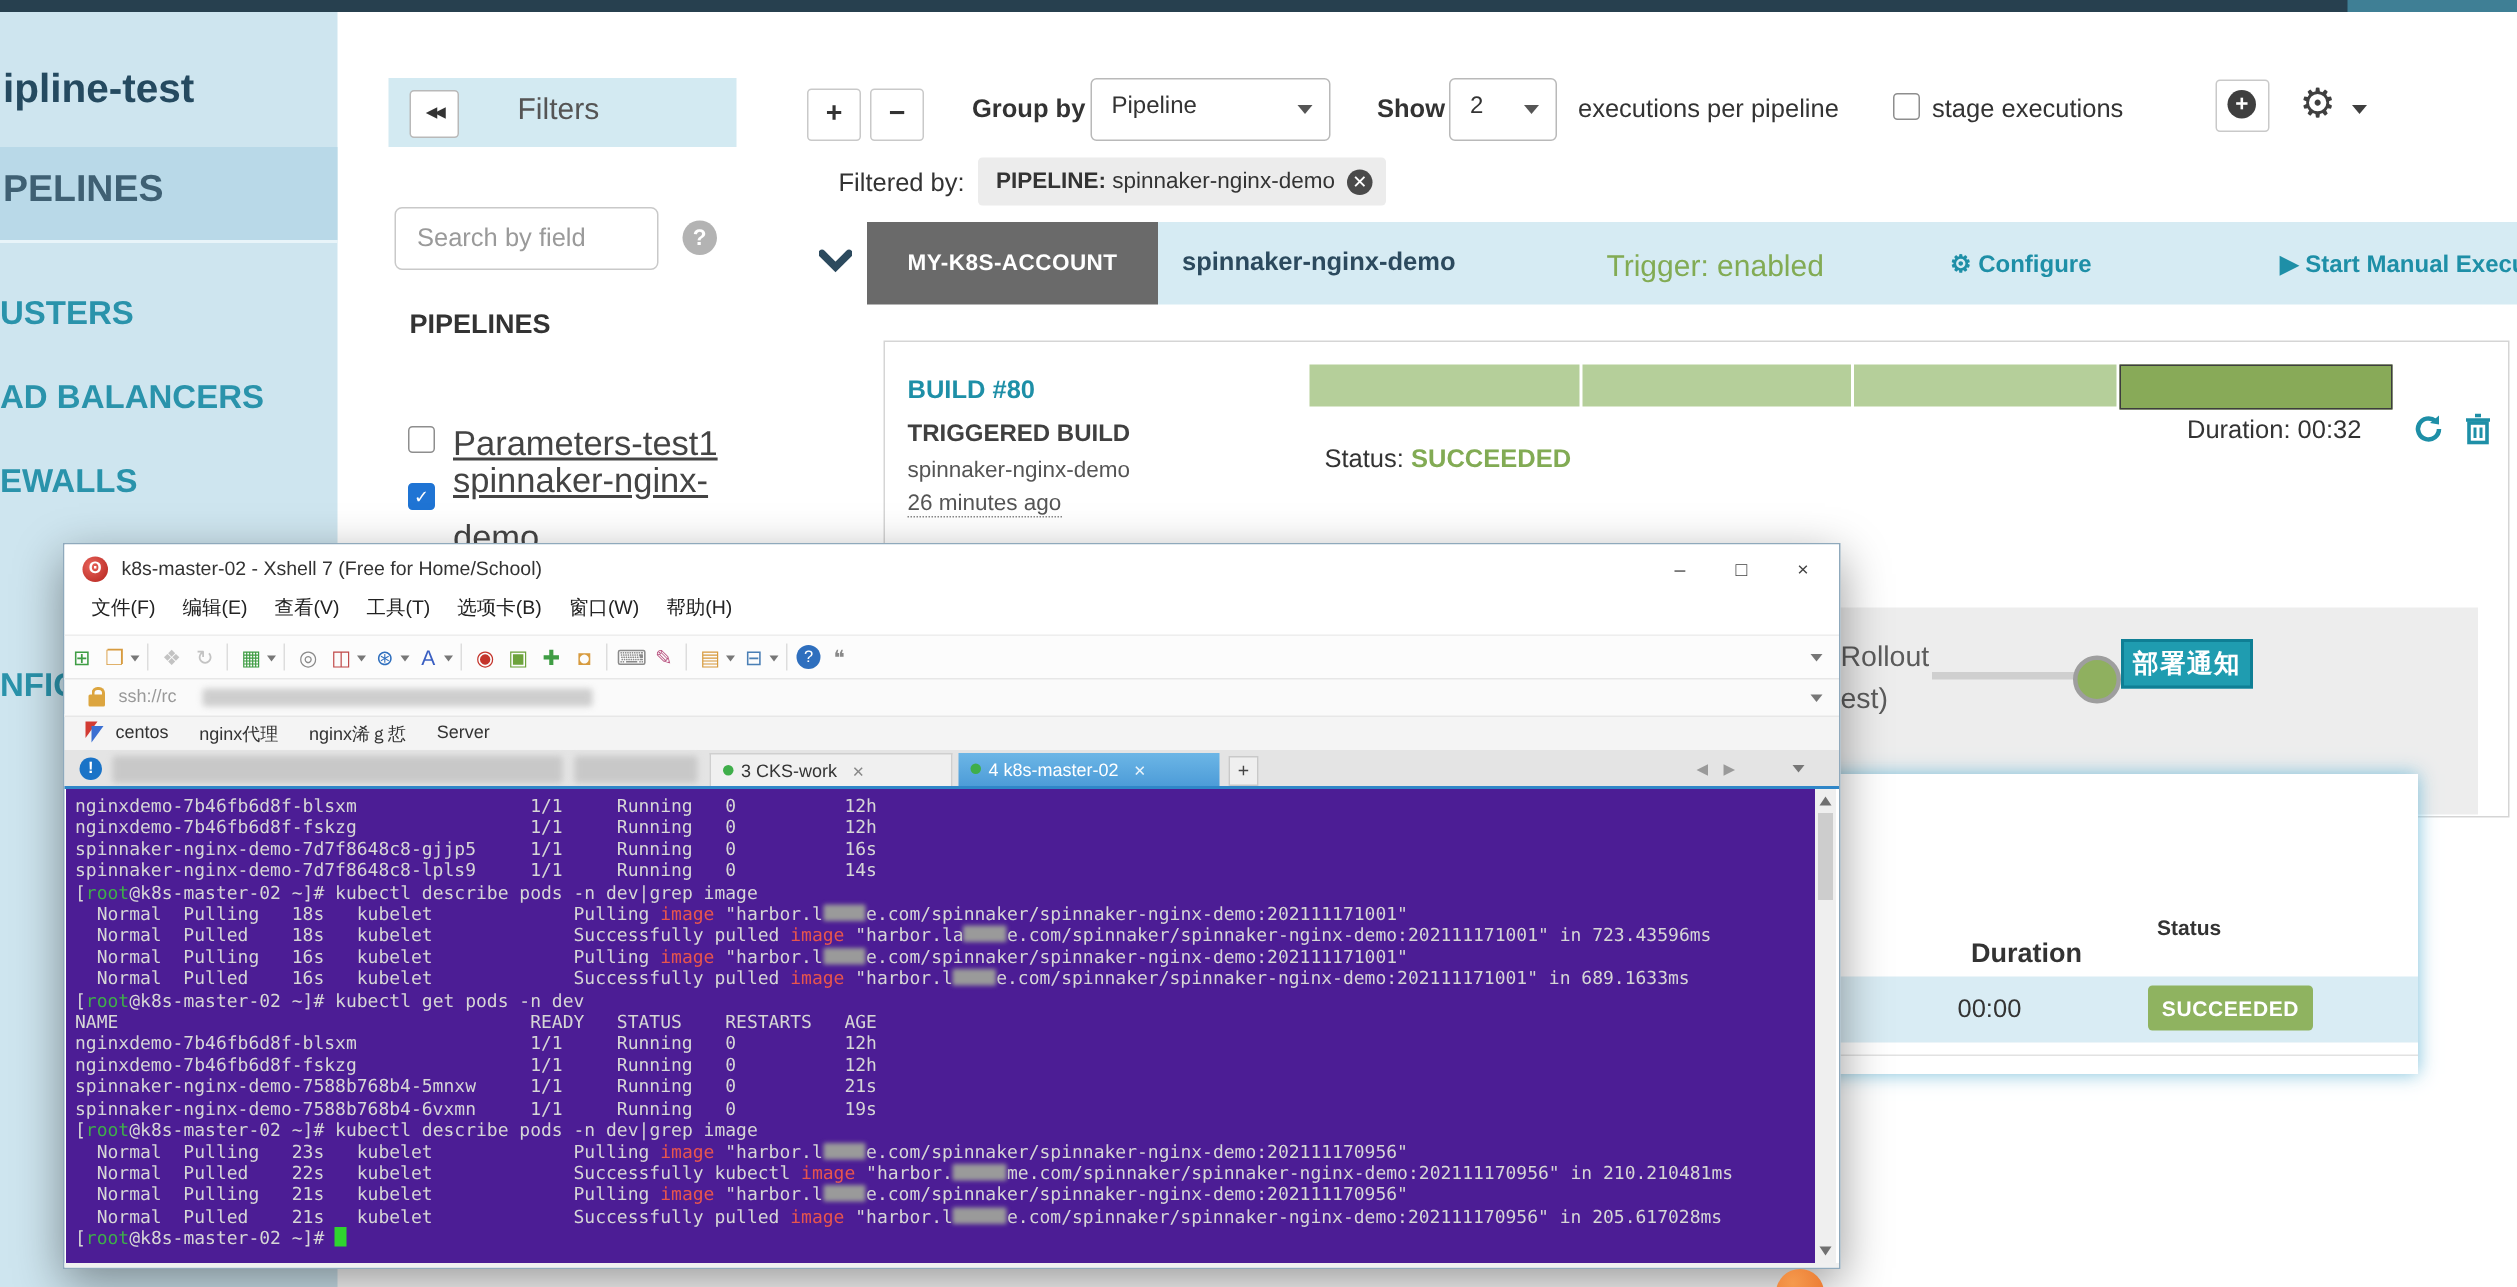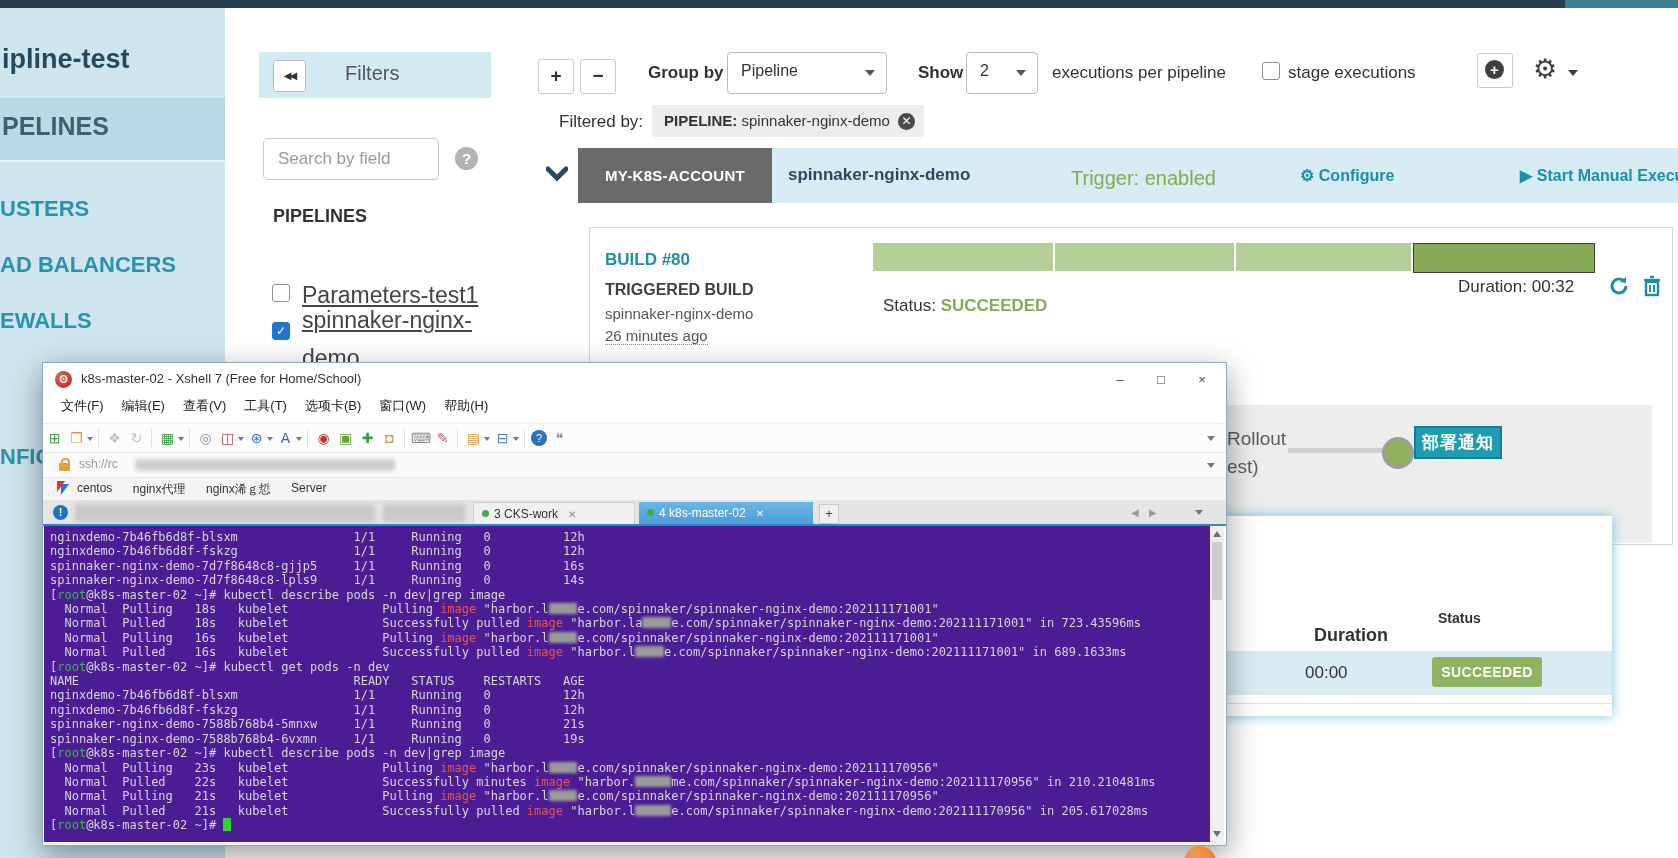--- a/index.html
+++ b/index.html
@@ -325,21 +325,21 @@
         <div class="tl"><span>  Normal  Pulling   16s   kubelet             Pulling </span><span class="r">image</span><span> "harbor.l</span><span class="censor" style="width: 4ch;"></span><span>e.com/spinnaker/spinnaker-nginx-demo:202111171001"</span></div>
         <div class="tl"><span>  Normal  Pulled    16s   kubelet             Successfully pulled </span><span class="r">image</span><span> "harbor.l</span><span class="censor" style="width: 4ch;"></span><span>e.com/spinnaker/spinnaker-nginx-demo:202111171001" in 689.1633ms</span></div>
         <div class="tl"><span>[</span><span class="g">root</span><span>@k8s-master-02 ~]# kubectl get pods -n dev</span></div>
         <div class="tl"><span>NAME                                      READY   STATUS    RESTARTS   AGE</span></div>
         <div class="tl"><span>nginxdemo-7b46fb6d8f-blsxm                1/1     Running   0          12h</span></div>
         <div class="tl"><span>nginxdemo-7b46fb6d8f-fskzg                1/1     Running   0          12h</span></div>
         <div class="tl"><span>spinnaker-nginx-demo-7588b768b4-5mnxw     1/1     Running   0          21s</span></div>
         <div class="tl"><span>spinnaker-nginx-demo-7588b768b4-6vxmn     1/1     Running   0          19s</span></div>
         <div class="tl"><span>[</span><span class="g">root</span><span>@k8s-master-02 ~]# kubectl describe pods -n dev|grep image</span></div>
         <div class="tl"><span>  Normal  Pulling   23s   kubelet             Pulling </span><span class="r">image</span><span> "harbor.l</span><span class="censor" style="width: 4ch;"></span><span>e.com/spinnaker/spinnaker-nginx-demo:202111170956"</span></div>
-        <div class="tl"><span>  Normal  Pulled    22s   kubelet             Successfully minutes </span><span class="r">image</span><span> "harbor.</span><span class="censor" style="width: 5ch;"></span><span>me.com/spinnaker/spinnaker-nginx-demo:202111170956" in 210.210481ms</span></div>
+        <div class="tl"><span>  Normal  Pulled    22s   kubelet             Successfully kubectl </span><span class="r">image</span><span> "harbor.</span><span class="censor" style="width: 5ch;"></span><span>me.com/spinnaker/spinnaker-nginx-demo:202111170956" in 210.210481ms</span></div>
         <div class="tl"><span>  Normal  Pulling   21s   kubelet             Pulling </span><span class="r">image</span><span> "harbor.l</span><span class="censor" style="width: 4ch;"></span><span>e.com/spinnaker/spinnaker-nginx-demo:202111170956"</span></div>
         <div class="tl"><span>  Normal  Pulled    21s   kubelet             Successfully pulled </span><span class="r">image</span><span> "harbor.l</span><span class="censor" style="width: 5ch;"></span><span>e.com/spinnaker/spinnaker-nginx-demo:202111170956" in 205.617028ms</span></div>
         <div class="tl"><span>[</span><span class="g">root</span><span>@k8s-master-02 ~]# </span><span class="cursor"></span></div>
       </div>
     <div id="x-scroll">
       <span class="sc-arrow sc-up"></span>
       <span class="sc-arrow sc-dn"></span>
       <span id="sc-thumb"></span>
     </div>
     <div id="x-bottom"></div>

